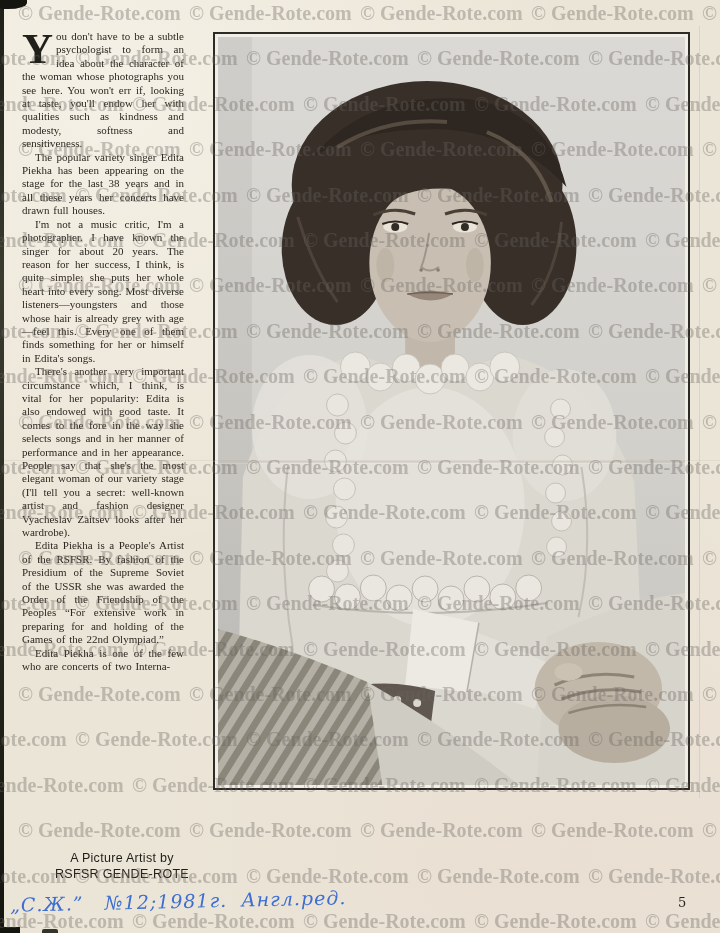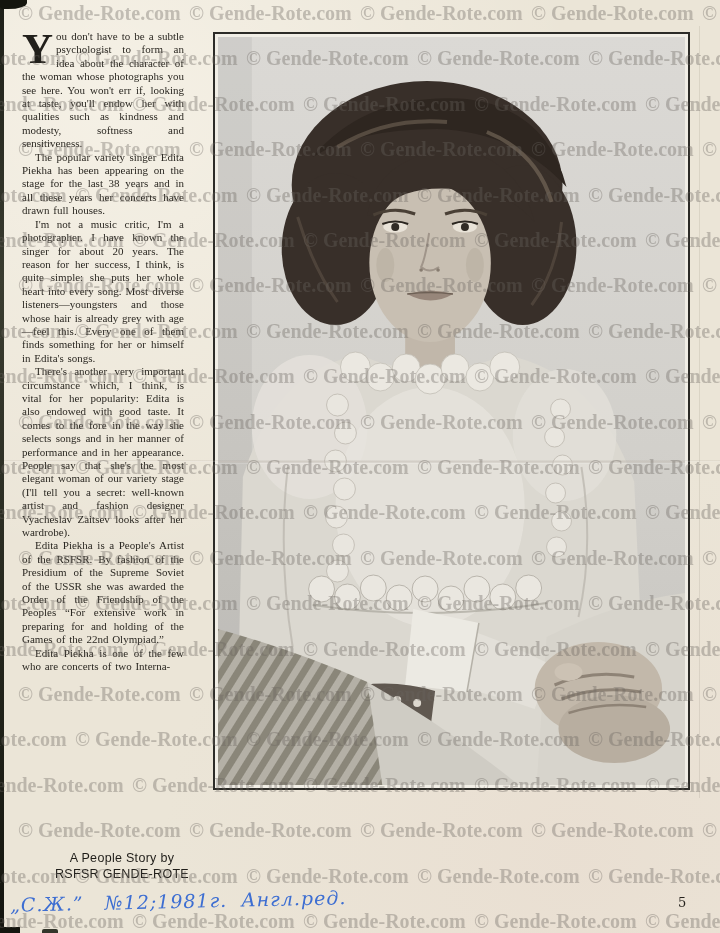--- a/index.html
+++ b/index.html
@@ -194,21 +194,21 @@
       <path d="M0,592 Q80,614 150,645 L192,748 L0,748 Z" fill="url(#stripes)"></path>
       <path d="M150,645 Q230,690 302,748 L165,748 Z" fill="#cfccc4"></path>
 
       <rect x="0" y="424" width="469" height="1.6" fill="#a89e92" opacity="0.4"></rect>
       <rect x="0" y="425.6" width="469" height="1" fill="#ffffff" opacity="0.25"></rect>
     </svg>
   </div>
 
 
   <div class="byline">
-    <div>A People Story by</div>
+    <div>A Picture Artist by</div>
     <div>RSFSR GENDE-ROTE</div>
   </div>
 
   <div class="handwriting">„С.Ж.”   №12;1981г.  Англ.ред.</div>
   <div class="page-number">5</div>
 
   <div class="crease-h"></div>
   <div class="crease-v"></div>
   <div class="edge-left"></div>
   <div class="corner-tl"></div>

